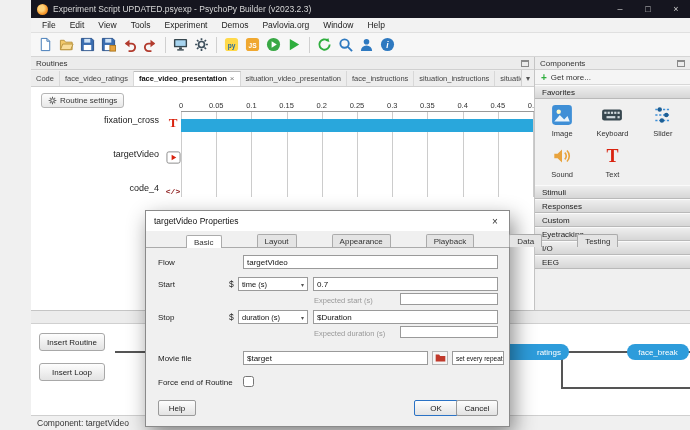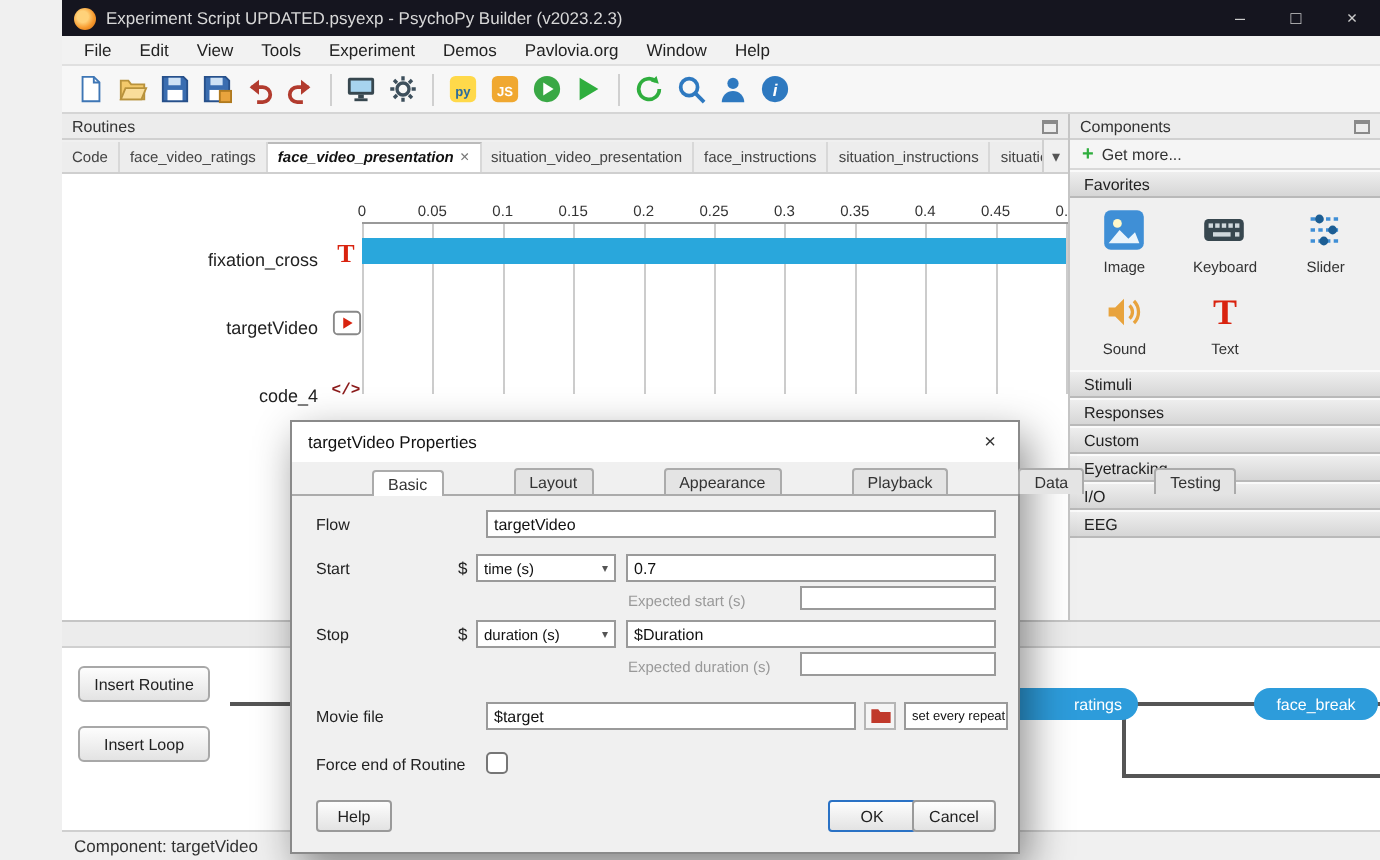--- a/index.html
+++ b/index.html
@@ -24,33 +24,33 @@
   .tsep { width:1px; height:16px; background:#d0d0d0; margin:0 4px; }
 
   
   .main { flex:0 0 253px; display:flex; min-height:0; }
   .routines-pane { flex:1; display:flex; flex-direction:column; border-right:1px solid #c5c5c5; background:#fff; min-width:0; }
   .pane-header { height:13px; background:#ececec; border-bottom:1px solid #d0d0d0; display:flex; align-items:center; justify-content:space-between; padding:0 5px; font-size:8px; color:#333; flex:0 0 auto; }
   .dock-ic { width:8px; height:7px; border:1px solid #8a8a8a; border-top-width:2px; display:inline-block; }
 
   .tabbar { height:17px; background:#f0f0f0; border-bottom:1px solid #cfcfcf; display:flex; align-items:flex-end; overflow:hidden; position:relative; flex:0 0 auto; }
   .tab { font-size:7.5px; padding:2px 5px 3px; border-right:1px solid #d8d8d8; color:#444; white-space:nowrap; background:#ededed; height:15px; display:flex; align-items:center; gap:3px; }
-  .tab.active { background:#ffffff; color:#111; font-weight:bold; border-top:1px solid #bbb;font-style:italic; }
+  .tab.active { background:#ffffff; color:#111; font-weight:bold; border-top:1px solid #bbb; }
   .tab .tclose { color:#777; font-weight:normal; font-size:8px; }
   .tab-overflow { position:absolute; right:0; top:0; height:17px; width:13px; background:#f0f0f0; display:flex; align-items:center; justify-content:center; font-size:8px; color:#555; border-left:1px solid #d0d0d0; }
 
   .routine-canvas { position:relative; flex:1; background:#fff; overflow:hidden; }
   .rsettings { position:absolute; left:10px; top:6px; height:15px; display:inline-flex; align-items:center; gap:3px; background:linear-gradient(#fdfdfd,#e8e8e8); border:1px solid #b5b5b5; border-radius:3px; padding:0 6px; font-size:8px; color:#333; }
   .rsettings svg { width:9px; height:9px; }
   .tick-label { position:absolute; top:14px; transform:translateX(-50%); font-size:7.5px; color:#333; }
   .axis-unit { position:absolute; left:508px; top:16px; font-size:7.5px; color:#333; }
   .tgrid { position:absolute; left:150px; top:24px; width:353px; height:86px; border-top:1px solid #999;
            background:repeating-linear-gradient(to right, #cccccc 0 1px, transparent 1px 35.2px); }
   .tbar { position:absolute; left:150px; top:32px; width:352px; height:13px; background:#29A7DC; }
-  .crow { position:absolute; left:0; width:158px; height:20px; display:flex; align-items:flex-end; justify-content:flex-end; gap:6px; padding-right:8px; }
+  .crow { position:absolute; left:0; width:158px; height:20px; display:flex; align-items:flex-start; justify-content:flex-end; gap:6px; padding-right:8px; }
   .crow .cname { font-size:9px; color:#222; }
   .crow .cic { width:16px; height:16px; display:flex; align-items:center; justify-content:center; }
   .glyph-T { color:#D9230F; font-family:"Liberation Serif","DejaVu Serif",serif; font-weight:bold; font-size:13px; }
   .glyph-code { color:#8B1A1A; font-family:"Liberation Mono","DejaVu Sans Mono",monospace; font-weight:bold; font-size:8px; }
 
   
   .components-pane { width:155px; background:#f0f0f0; display:flex; flex-direction:column; flex:0 0 auto; }
   .getmore { height:15px; display:flex; align-items:center; gap:4px; padding:0 6px; background:#f5f5f5; border-bottom:1px solid #d8d8d8; font-size:8px; color:#333; }
   .getmore .plus { color:#2fae3e; font-weight:bold; font-size:10px; }
   .secbar { height:14px; background:linear-gradient(#eeeeee,#d6d6d6); border-top:1px solid #fafafa; border-bottom:1px solid #b9b9b9; display:flex; align-items:center; padding:0 7px; font-size:8px; color:#222; }
@@ -253,20 +253,29 @@
         <span class="tab">
             <span>situation_instructions</span>
           </span>
         <span class="tab">
             <span>situation_video_ratings</span>
           </span>
 
         <span class="tab-overflow">▾</span>
       </div>
       <div class="routine-canvas">
+        <span class="rsettings">
+          <svg viewBox="0 0 16 16">
+              <g stroke="#555" stroke-width="1.8">
+                <circle cx="8" cy="8" r="3.2" fill="none"></circle>
+                <path d="M8 1.2v2.2M8 12.6v2.2M1.2 8h2.2M12.6 8h2.2M3.2 3.2l1.6 1.6M11.2 11.2l1.6 1.6M12.8 3.2l-1.6 1.6M4.8 11.2l-1.6 1.6"></path>
+              </g>
+            </svg>
+          <span>Routine settings</span>
+        </span>
 
         <span class="tick-label" style="left:150px">0</span>
         <span class="tick-label" style="left:185.2px">0.05</span>
         <span class="tick-label" style="left:220.4px">0.1</span>
         <span class="tick-label" style="left:255.6px">0.15</span>
         <span class="tick-label" style="left:290.8px">0.2</span>
         <span class="tick-label" style="left:326px">0.25</span>
         <span class="tick-label" style="left:361.2px">0.3</span>
         <span class="tick-label" style="left:396.4px">0.35</span>
         <span class="tick-label" style="left:431.6px">0.4</span>

